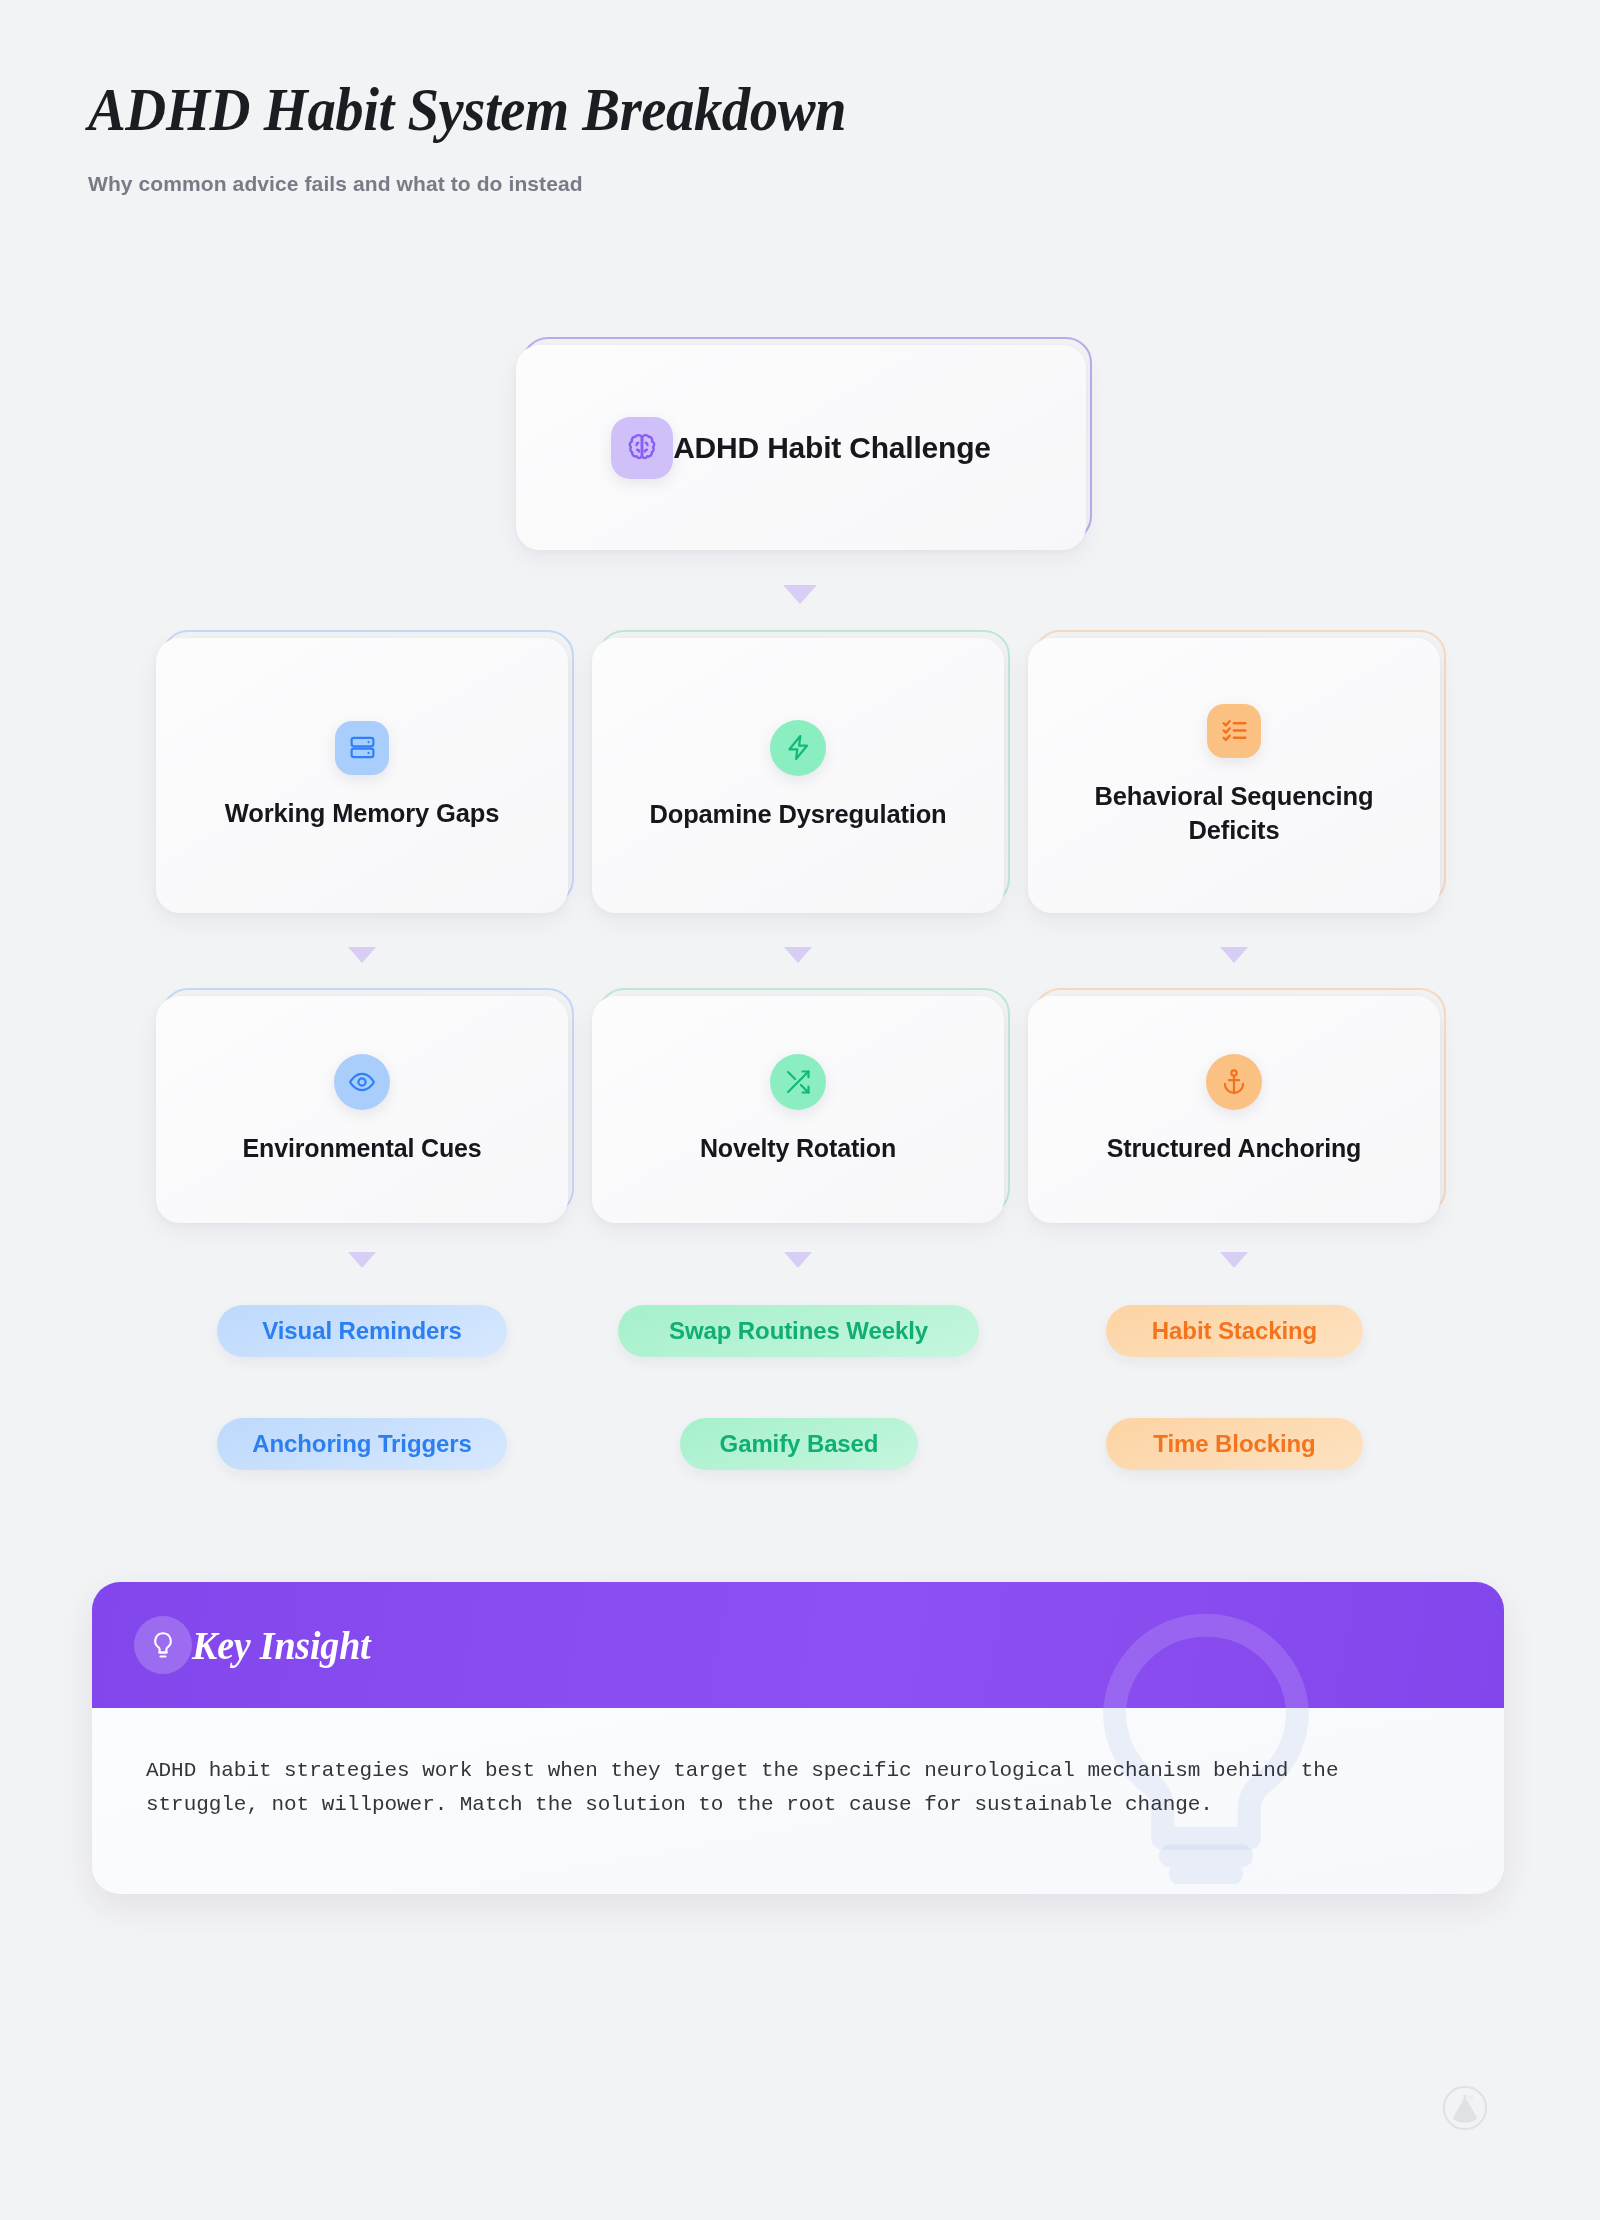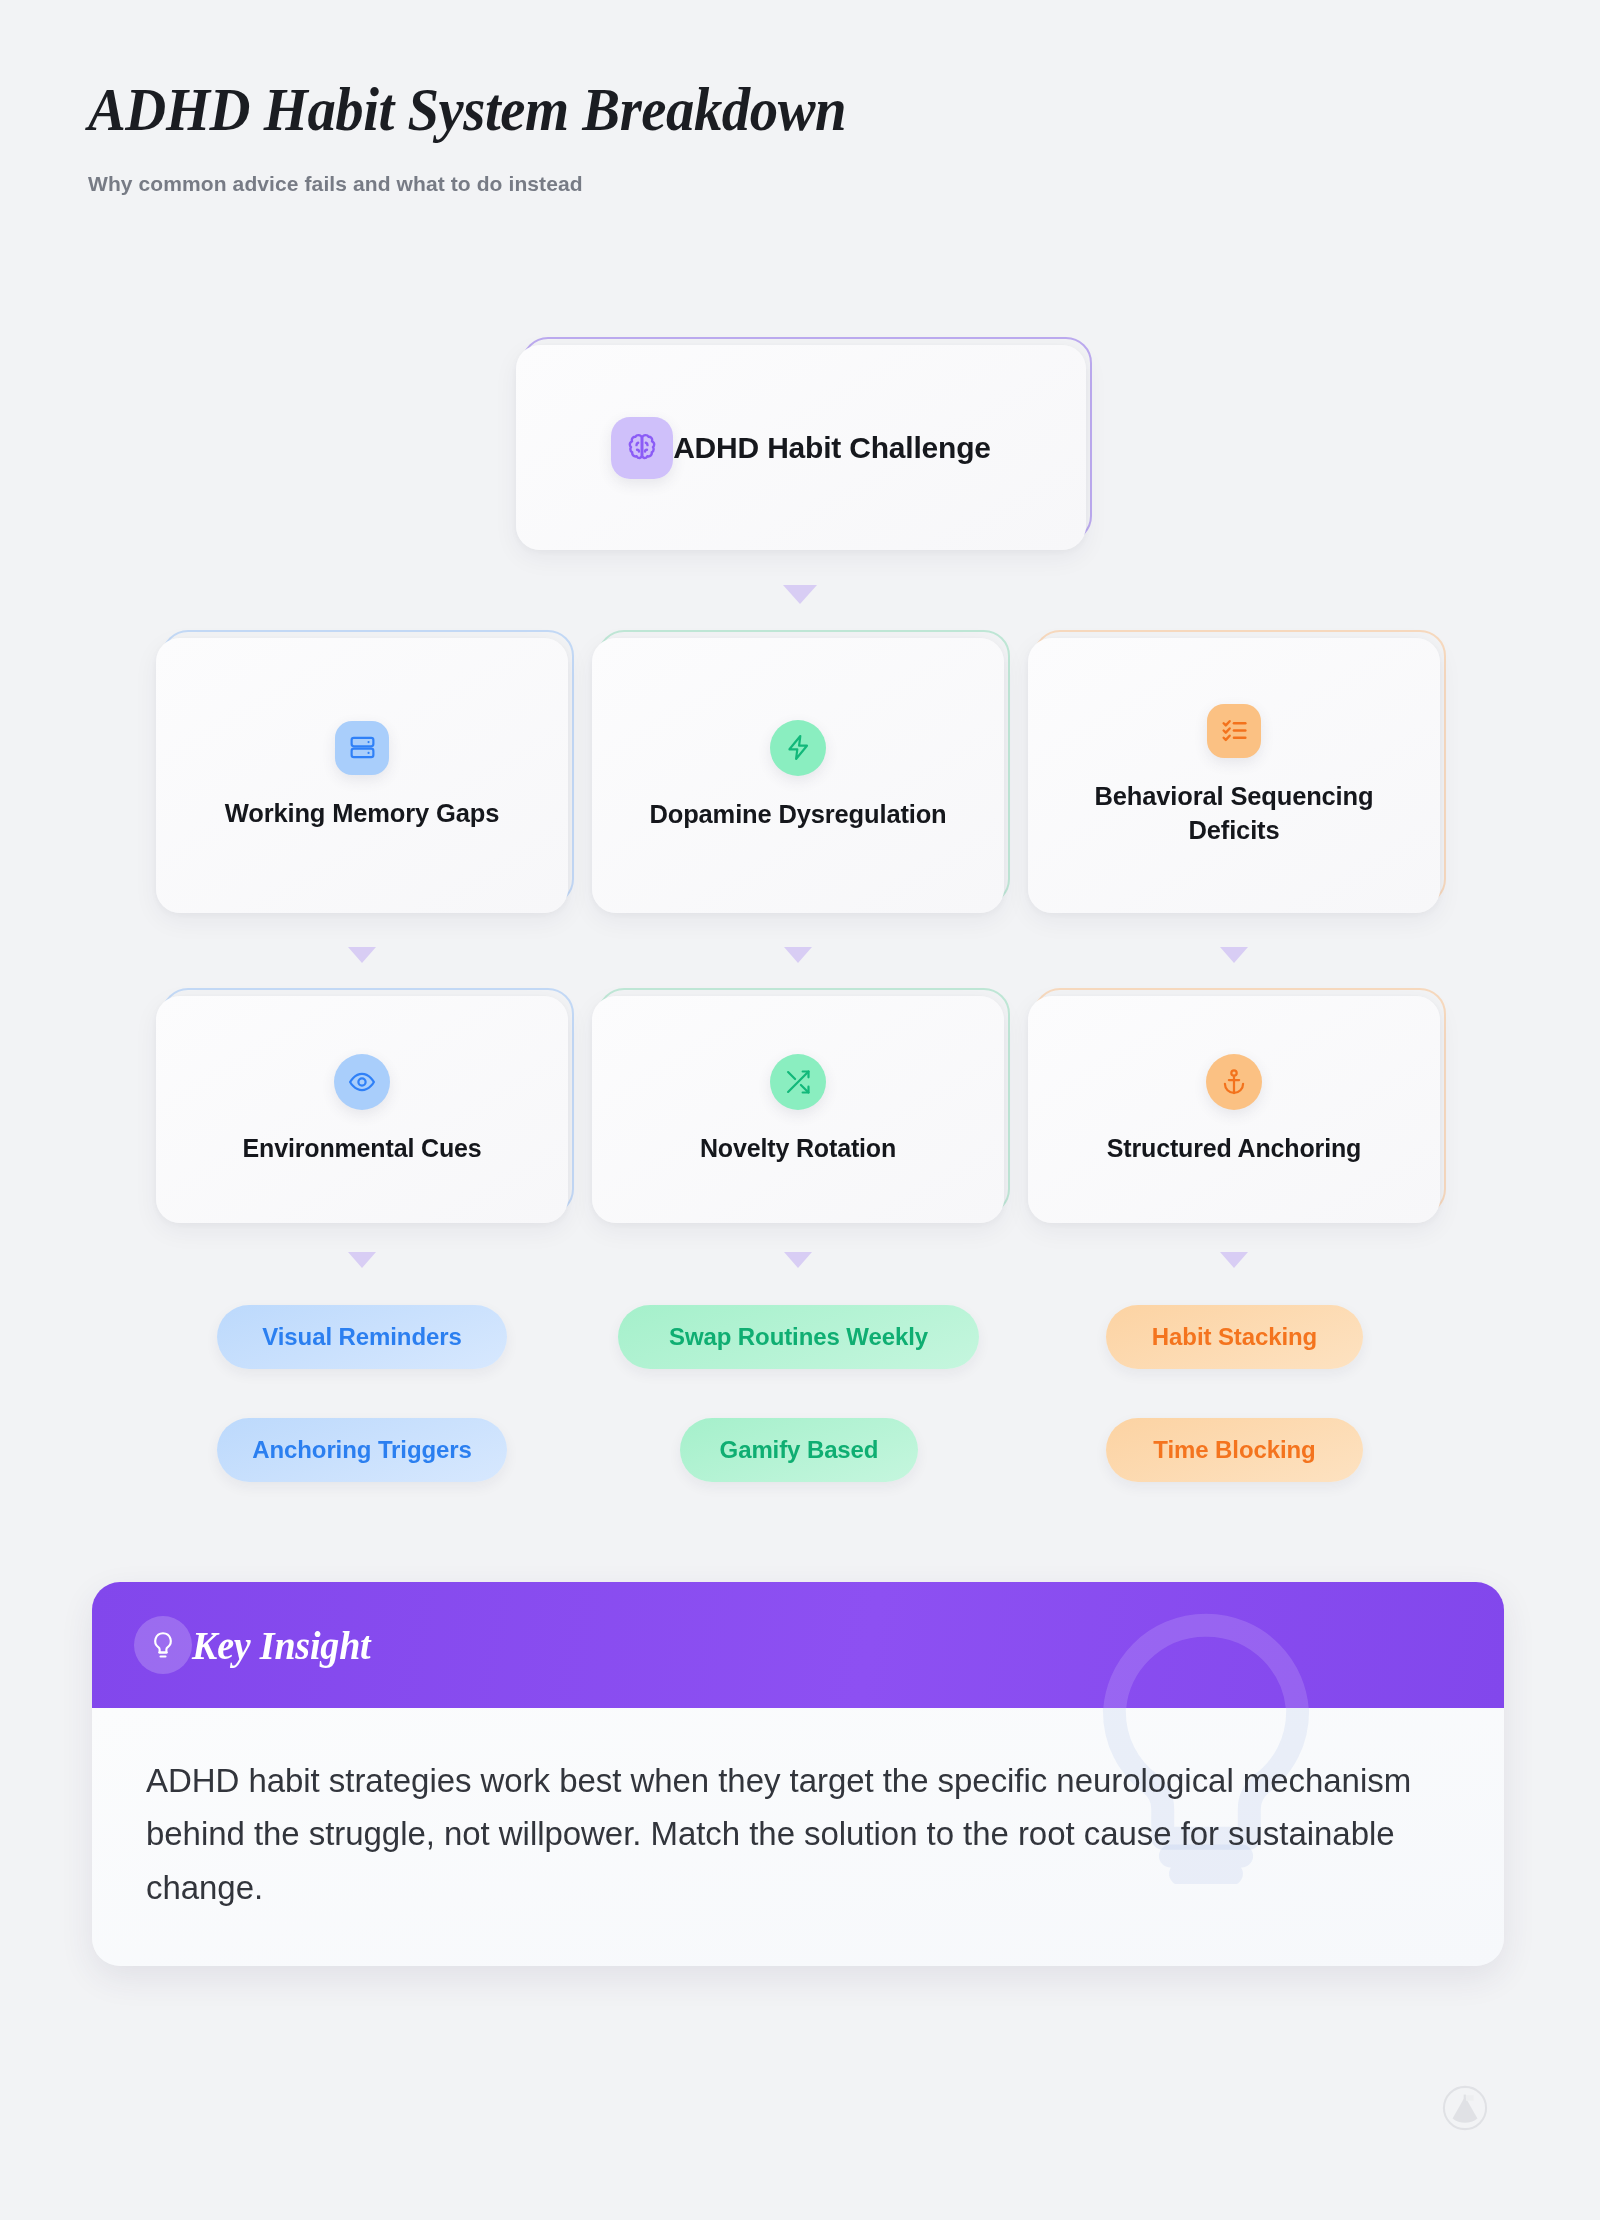--- a/index.html
+++ b/index.html
@@ -123,21 +123,21 @@
     letter-spacing: -0.15px;
   }
   .cc-label.one-line { font-size: 25px; font-weight: 600; }
 
   .icon-tile.round { border-radius: 50%; width: 56px; height: 56px; }
   .icon-tile.small { width: 54px; height: 54px; border-radius: 17px; }
 
   
   .pill {
     position: absolute;
-    height: 64px;
+    height: 52px;
     border-radius: 36px;
     display: flex; align-items: center; justify-content: center;
     font-size: 24px;
     font-weight: 700;
     letter-spacing: -0.1px;
     box-shadow: 0 5px 14px rgba(40,40,70,0.06);
     white-space: nowrap;
     padding: 6px 30px;
   }
 
@@ -180,24 +180,25 @@
   }
   .insight-body {
     position: relative;
     background: linear-gradient(170deg, #fbfcfd 0%, #f6f8fb 100%);
     padding: 46px 70px 52px 54px;
     min-height: 186px;
     overflow: hidden;
   }
   .insight-text {
     position: relative; z-index: 2;
-    font-size: 33px;
+    font-size: 21px;
     line-height: 1.62;
     color: #32353c;
     letter-spacing: -0.05px;
+    font-family: Liberation Mono, monospace;
   }
   .watermark-bulb {
     position: absolute;
     right: 168px;
     top: 22px;
     width: 260px;
     height: 280px;
     z-index: 1;
     pointer-events: none;
   }

